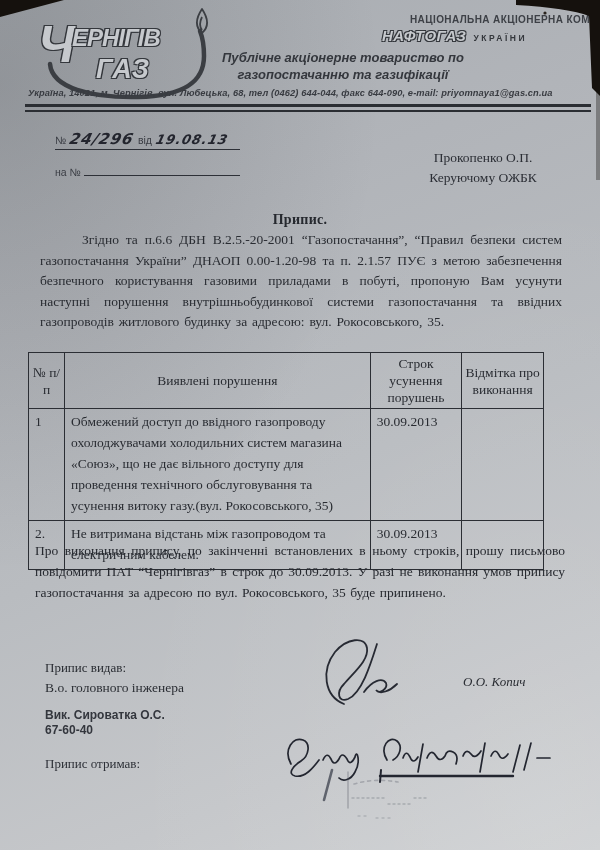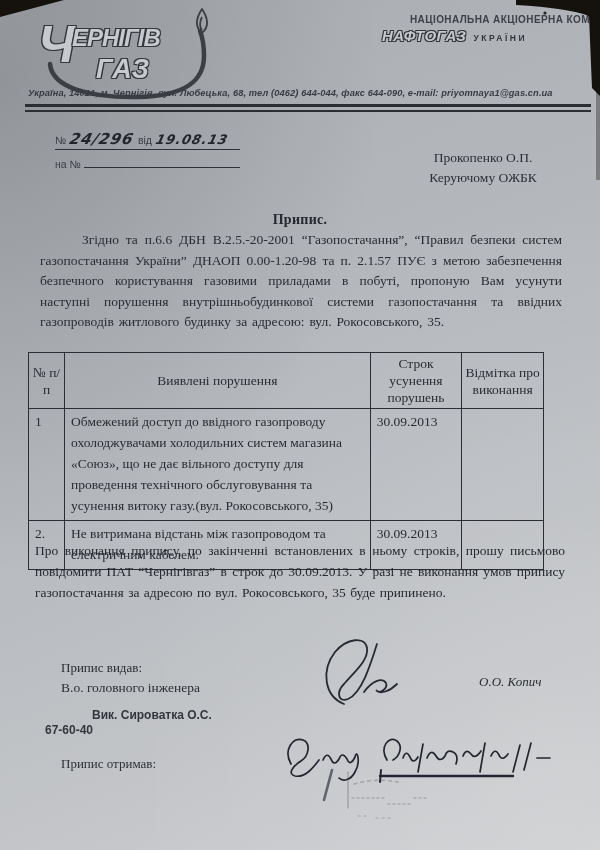--- a/index.html
+++ b/index.html
@@ -54,21 +54,21 @@
   
   .ref-row1{left:55px;top:130px;width:185px;border-bottom:1.6px solid #2d3037;
     padding-bottom:1px;display:flex;align-items:baseline;gap:4px;}
   .ref-label{font-size:10.5px;color:#3a3d44;font-family:"Liberation Sans",sans-serif;}
   .handwritten{
     font-family:"DejaVu Sans", sans-serif;font-style:italic;font-weight:bold;
     color:#23252e;transform:skewX(-14deg);display:inline-block;letter-spacing:1px;
   }
   .hw-num{font-size:15px;}
   .hw-date{font-size:13px;}
-  .ref-row2{left:55px;top:154px;width:185px;display:flex;align-items:baseline;gap:3px;}
+  .ref-row2{left:55px;top:162px;width:185px;display:flex;align-items:baseline;gap:3px;}
   .ref-underline{flex:1;border-bottom:1.6px solid #2d3037;height:13px;}
   .addressee{left:388px;top:148px;width:190px;text-align:center;
     font-size:13.5px;line-height:20px;color:#2b2e35;}
 
   
   .doc-title{left:0;top:212px;width:600px;text-align:center;
     font-weight:bold;font-size:14px;color:#26292f;letter-spacing:0.3px;}
   .intro-para{
     left:40px;top:230px;width:522px;font-size:13.5px;line-height:20.5px;
     text-align:justify;text-indent:42px;color:#292c32;word-spacing:1.5px;
@@ -82,25 +82,25 @@
   .col-num{width:32px;}
   .col-violation{width:316px;}
   .col-deadline{width:88px;}
   .col-mark{width:78px;}
   .closing-para{
     left:35px;top:540px;width:530px;font-size:13.5px;font-weight:normal;
     line-height:21px;text-align:justify;color:#26292f;word-spacing:1px;
   }
 
   
-  .sig-text{color:#2a2d33;font-size:13px;margin-left:16px;}
+  .sig-text{color:#2a2d33;font-size:13px;}
   .issued-label{left:45px;top:660px;}
   .issued-position{left:45px;top:680px;font-size:13.5px;}
   .issued-name{left:463px;top:674px;font-size:13px;font-style:italic;}
-  .executor-line{left:45px;top:708px;font-size:12px;font-weight:bold;color:#33363d;margin-left:47px;}
+  .executor-line{left:45px;top:708px;font-size:12px;font-weight:bold;color:#33363d;}
   .executor-phone{left:45px;top:723px;font-size:12px;font-weight:bold;color:#33363d;}
   .received-label{left:45px;top:756px;font-weight:normal;color:#2d3037;}
   svg{display:block;}
   .overlay{left:0;top:0;width:600px;height:850px;pointer-events:none;}
 </style>
 </head>
 <body>
 
 <div class="paper">
 
@@ -116,20 +116,24 @@
     <span class="abs outline-text logo-word2 sans">ГАЗ</span>
   </div>
 
   <div class="abs nak-block sans">
     <div class="nak-top">НАЦІОНАЛЬНА АКЦІОНЕРНА КОМПАНІЯ</div>
     <div style="margin-top:2px;white-space:nowrap;">
       <span class="nak-name">НАФТОГАЗ</span><span class="nak-suffix">УКРАЇНИ</span>
     </div>
   </div>
 
+  <div class="abs subtitle sans">
+    <div>Публічне акціонерне товариство по</div>
+    <div>газопостачанню та газифікації</div>
+  </div>
 
   <div class="abs address-line sans">Україна, 14021, м. Чернігів, вул. Любецька, 68, тел (0462) 644-044, факс 644-090, e-mail: priyomnaya1@gas.cn.ua</div>
 
   <div class="abs header-rule"></div>
 
   <div class="abs ref-row1">
     <span class="ref-label">№</span>
     <span class="handwritten hw-num">24/296</span>
     <span class="ref-label">від</span>
     <span class="handwritten hw-date">19.08.13</span>

